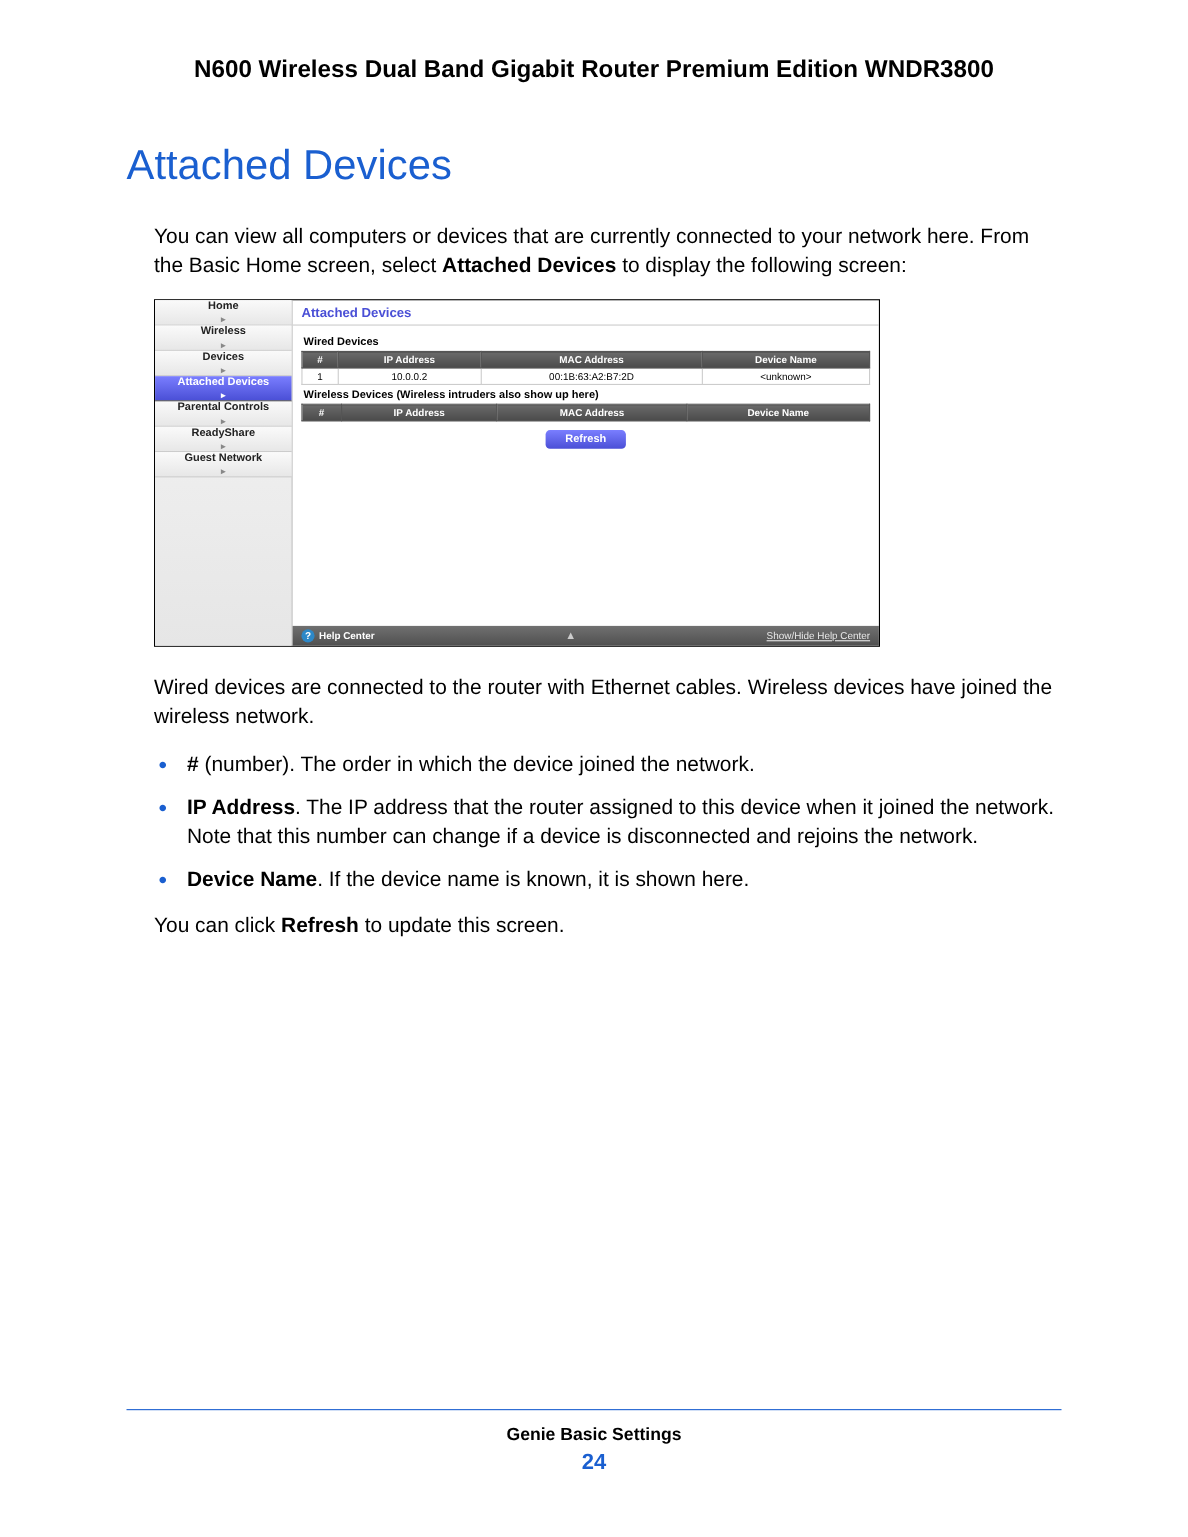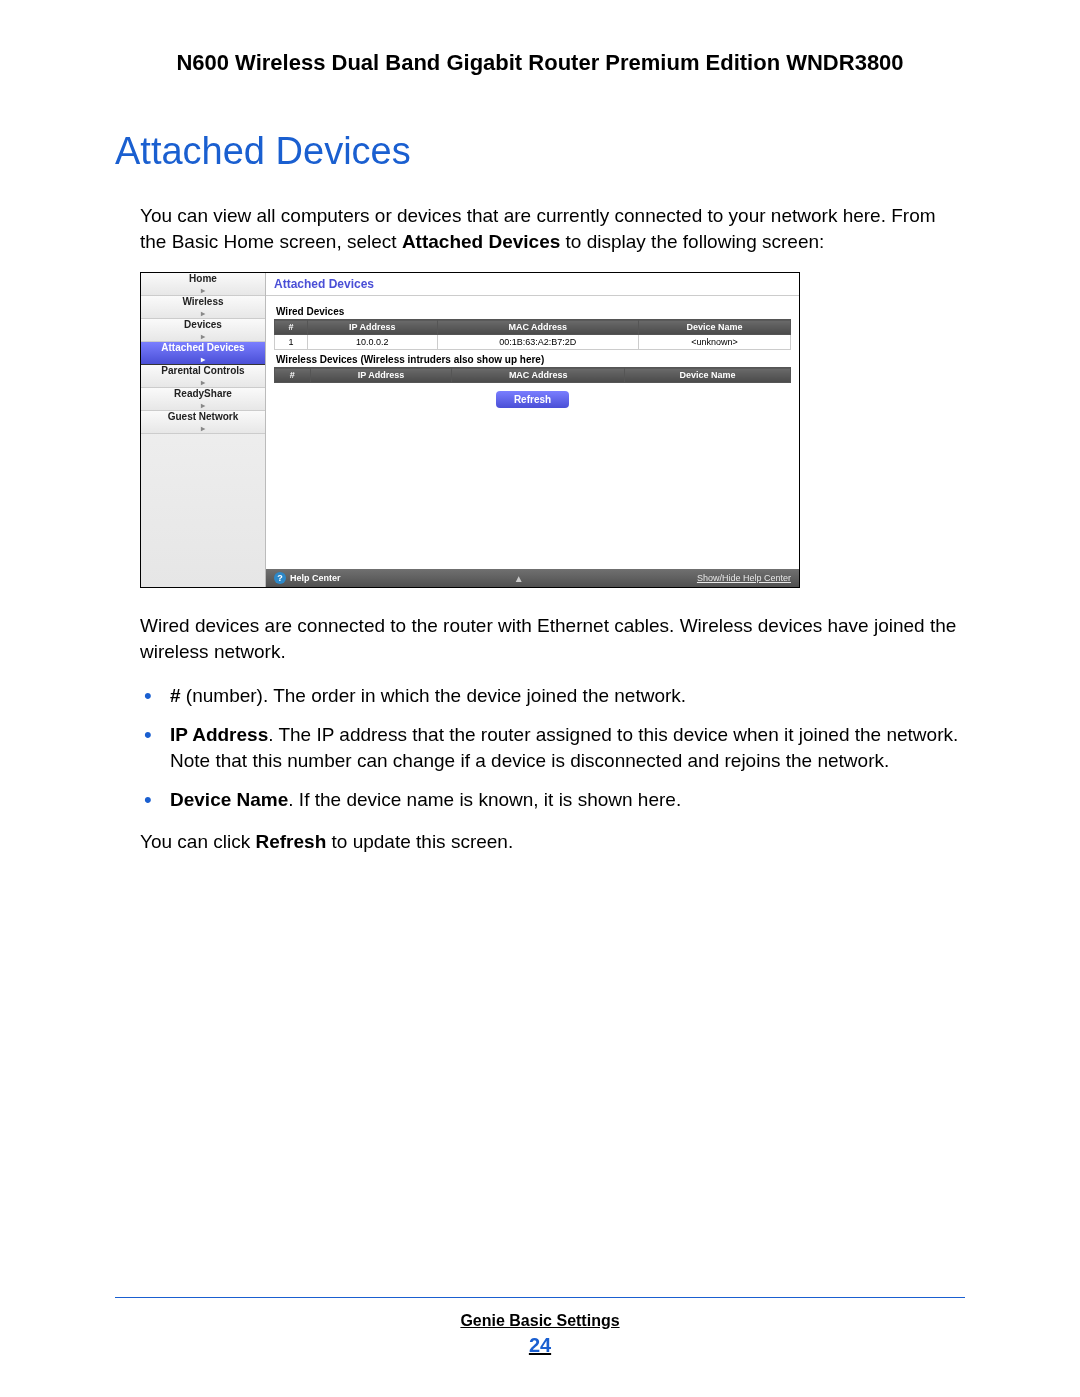--- a/index.html
+++ b/index.html
@@ -153,23 +153,22 @@
   .ss-footer input{
     width:110px;font-size:9px;padding:1px 3px;border:none;background:#fff;color:#555;
   }
   .ss-footer .go{
     background:linear-gradient(#4a8fe0,#2a5fb0);color:#fff;font-weight:bold;
     border:none;border-radius:3px;padding:2px 6px;font-size:9px;
   }
 
   
   .page-footer{
-    position:absolute;left:0;right:0;bottom:40px;
+    position:absolute;left:0;right:0;bottom:56px;
     text-align:center;
-    text-decoration:underline;
   }
   .page-footer .rule{
     margin:0 115px 14px 115px;
     border:none;border-top:1px solid #1a5fd0;height:0;
   }
   .page-footer .ftext{font-weight:bold;font-size:16px;}
   .page-footer .fnum{color:#1a5fd0;font-weight:bold;font-size:20px;margin-top:4px;}
 </style>
 </head>
 <body>

